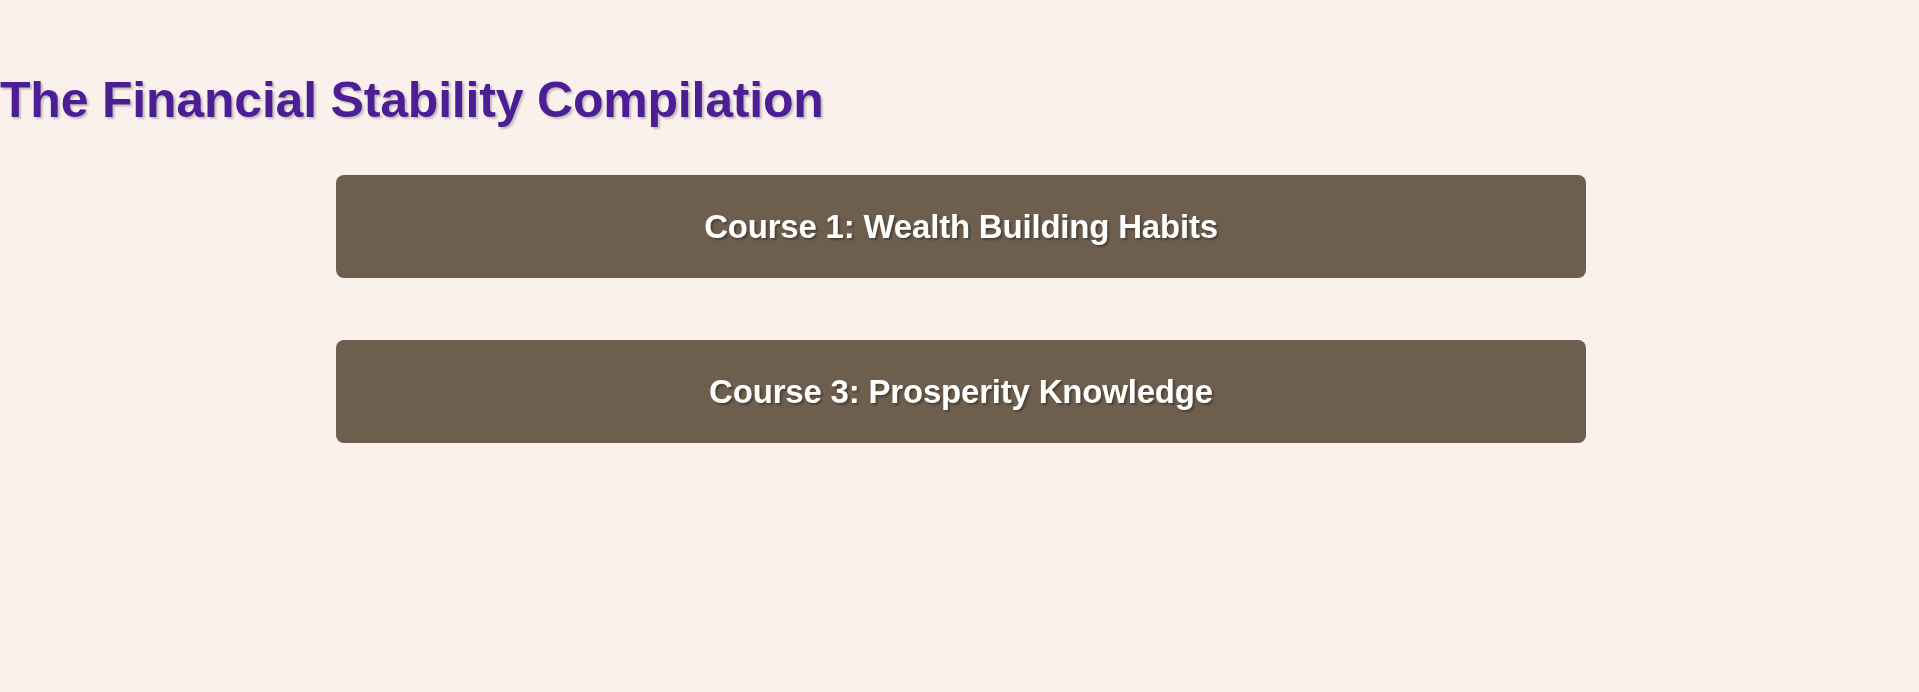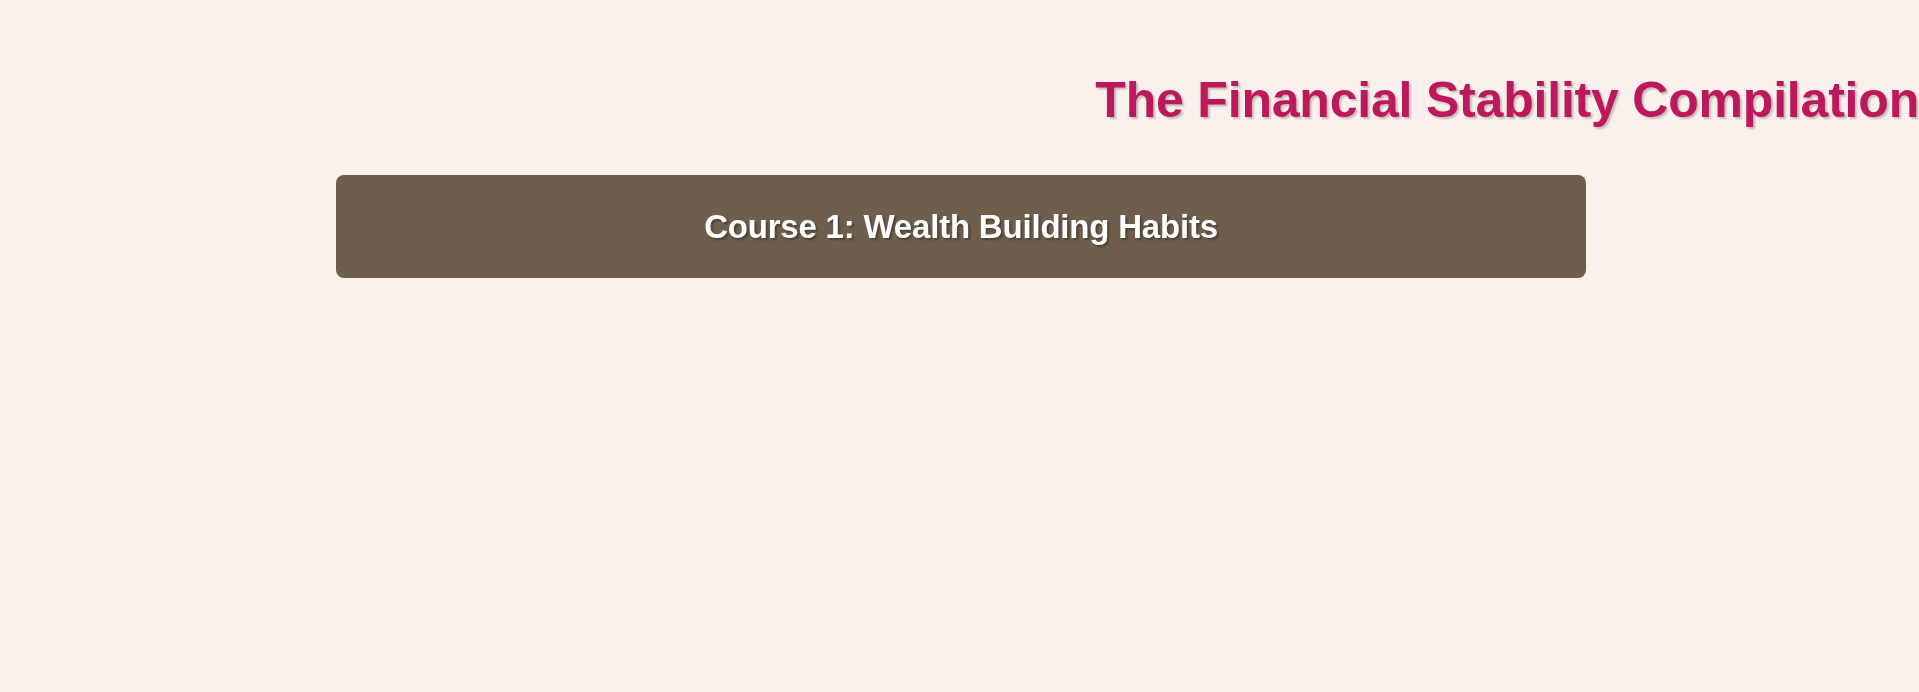--- a/index.html
+++ b/index.html
@@ -18,26 +18,26 @@
     width: 1919px;
     height: 692px;
     background: #faf1ec;
     box-sizing: border-box;
   }
   .page-title {
     position: absolute;
     top: 36px;
     left: 0;
     width: 1919px;
-    text-align: right;
+    text-align: left;
     font-size: 50px;
     line-height: 60px;
     font-weight: 700;
     letter-spacing: -0.2px;
-    color: #be185d;
+    color: #4c1d95;
     text-shadow: 2px 2px 2px rgba(0, 0, 0, 0.22);
     white-space: nowrap;
   }
   .course-list {
     position: absolute;
     top: 175px;
     left: 336px;
     width: 1250px;
     display: flex;
     flex-direction: column;
@@ -74,16 +74,19 @@
 
   <h1 class="page-title">The Financial Stability Compilation</h1>
 
   <div class="course-list">
 
     <button class="course-button">
       <span class="course-button-label">Course 1: Wealth Building Habits</span>
     </button>
 
 
+    <button class="course-button">
+      <span class="course-button-label">Course 3: Prosperity Knowledge</span>
+    </button>
 
   </div>
 
 </div>
 
 </body></html>

